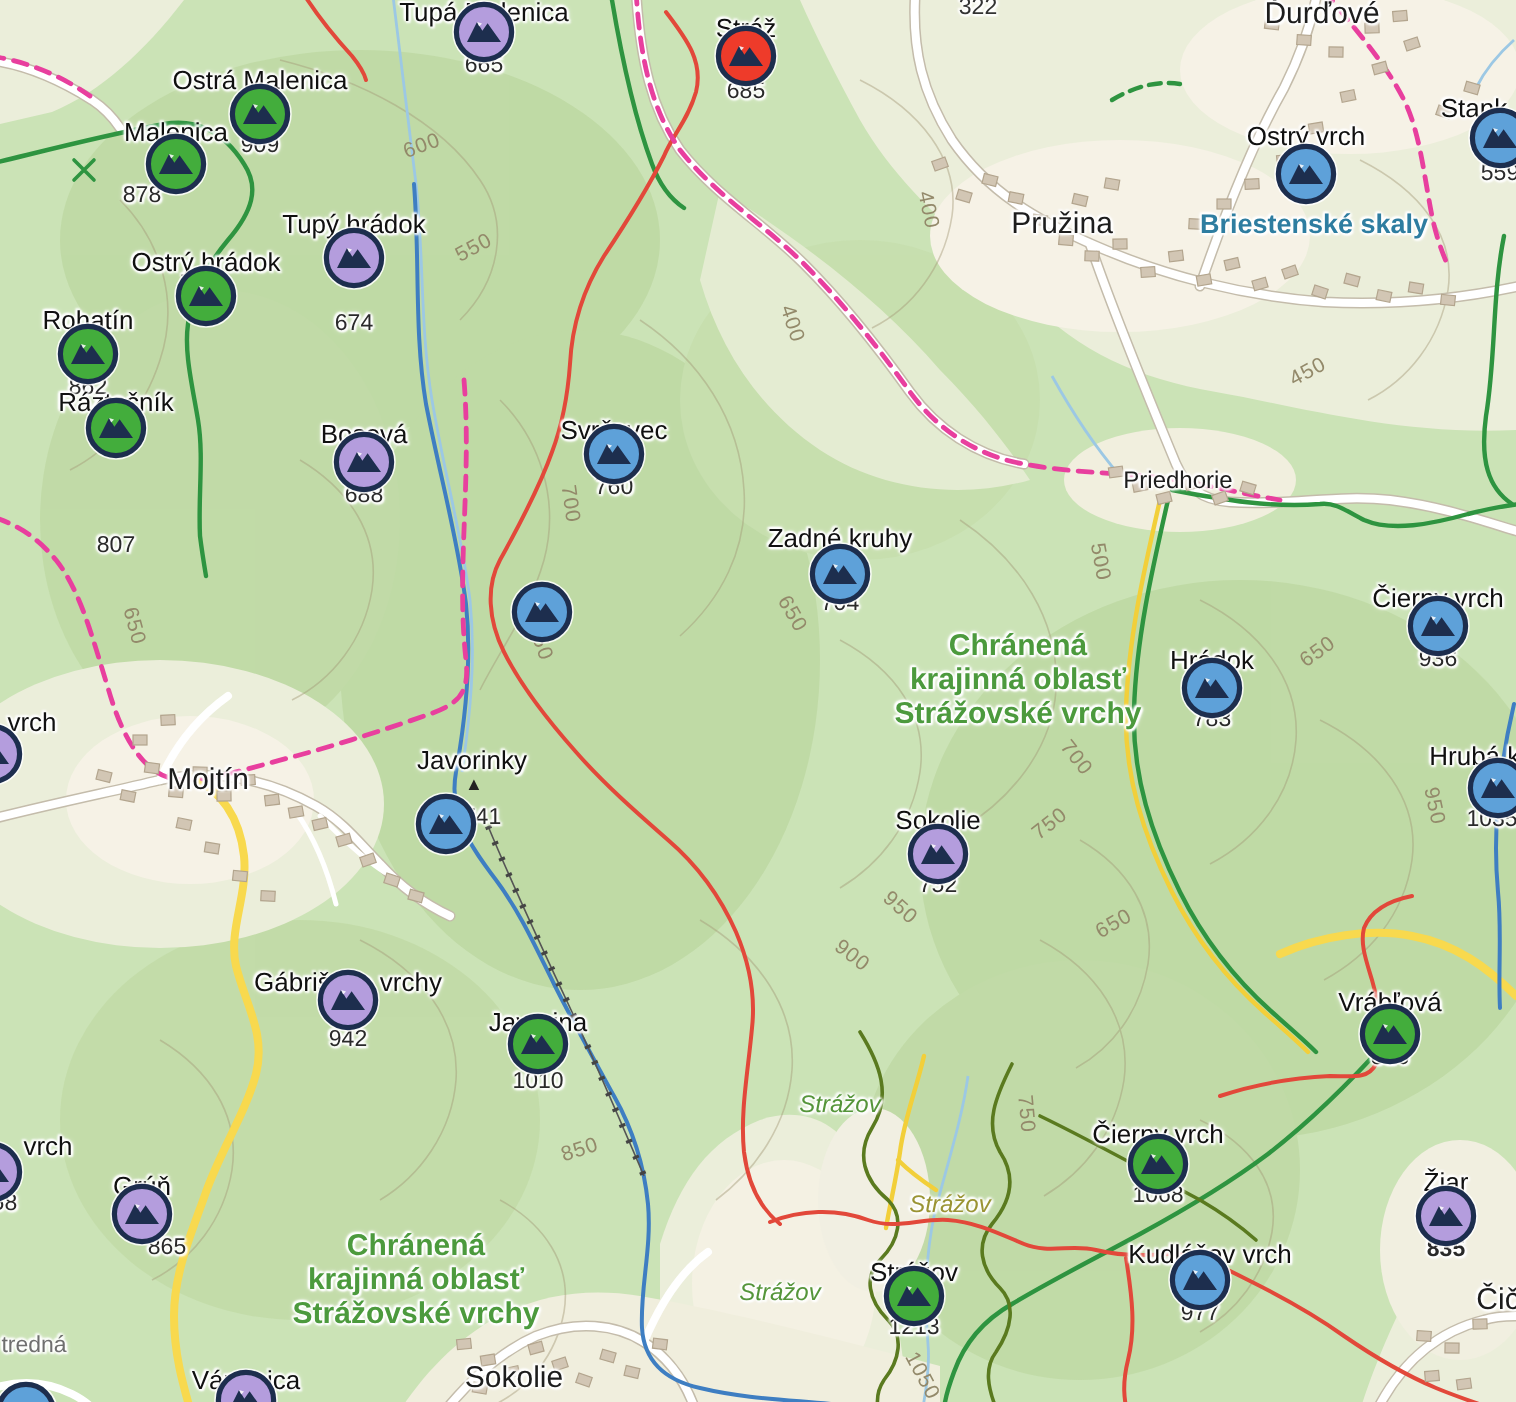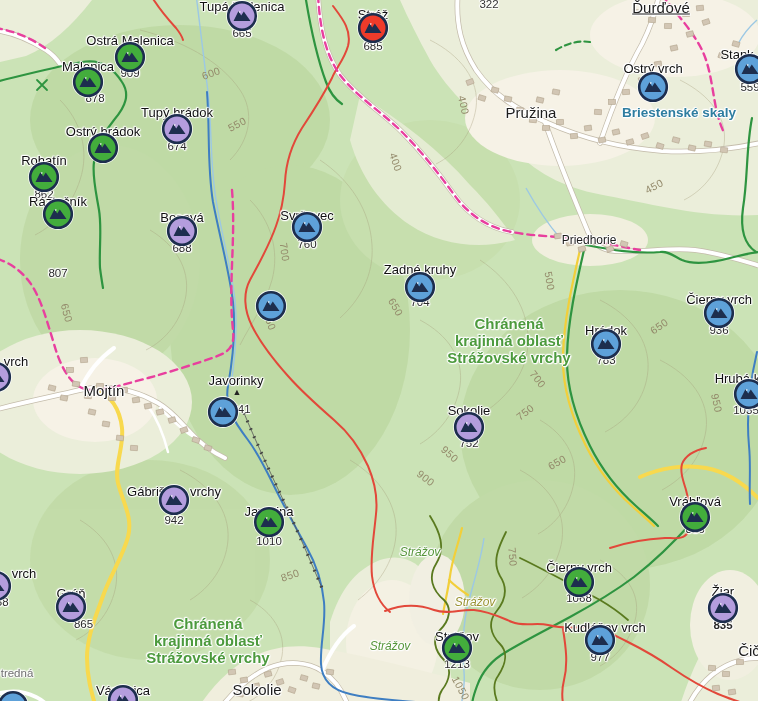--- a/index.html
+++ b/index.html
@@ -239,37 +239,37 @@
         <rect x="326.5" y="669.5" width="7" height="5" fill="#d2c6b4" stroke="#b3a58e" stroke-width="0.6" transform="rotate(7 330 672)"></rect>
         <rect x="708.5" y="665.5" width="7" height="5" fill="#d2c6b4" stroke="#b3a58e" stroke-width="0.6" transform="rotate(4 712 668)"></rect>
         <rect x="722.5" y="671.5" width="7" height="5" fill="#d2c6b4" stroke="#b3a58e" stroke-width="0.6" transform="rotate(1 726 674)"></rect>
         <rect x="736.5" y="659.5" width="7" height="5" fill="#d2c6b4" stroke="#b3a58e" stroke-width="0.6" transform="rotate(-2 740 662)"></rect>
         <rect x="712.5" y="685.5" width="7" height="5" fill="#d2c6b4" stroke="#b3a58e" stroke-width="0.6" transform="rotate(-5 716 688)"></rect>
         <rect x="728.5" y="689.5" width="7" height="5" fill="#d2c6b4" stroke="#b3a58e" stroke-width="0.6" transform="rotate(-8 732 692)"></rect>
       </g>
   </svg>
 
   <div id="overlay">
-      <span class="lbl town halo" style="left: 661px; top: 7px; font-size: 15px; text-decoration: underline;">Ďurďové</span>
+      <span class="lbl town halo" style="left: 661px; top: 7px; font-size: 15px;">Ďurďové</span>
       <span class="lbl town halo" style="left: 531px; top: 112px; font-size: 15px;">Pružina</span>
       <span class="lbl town halo" style="left: 589px; top: 240px; font-size: 12px;">Priedhorie</span>
       <span class="lbl town halo" style="left: 104px; top: 390px; font-size: 15px;">Mojtín</span>
       <span class="lbl town halo" style="left: 257px; top: 689px; font-size: 15px;">Sokolie</span>
       <span class="lbl town halo" style="left: 749px; top: 650px; font-size: 15px;">Čič</span>
       <div class="lbl chko halo" style="left: 509px; top: 340px; color: rgb(76, 154, 61);">
         <div>Chránená</div>
         <div>krajinná oblasť</div>
         <div>Strážovské vrchy</div>
       </div>
       <div class="lbl chko halo" style="left: 208px; top: 640px; color: rgb(76, 154, 61);">
         <div>Chránená</div>
         <div>krajinná oblasť</div>
         <div>Strážovské vrchy</div>
       </div>
-      <span class="lbl rocklbl halo" style="left: 679px; top: 112px; color: rgb(46, 125, 160);">Briestenské skaly</span>
+      <span class="lbl rocklbl halo" style="left: 657px; top: 112px; color: rgb(46, 125, 160);">Briestenské skaly</span>
       <span class="lbl traillbl halo" style="left: 420px; top: 552px; color: rgb(85, 149, 58);">Strážov</span>
       <span class="lbl traillbl halo" style="left: 475px; top: 602px; color: rgb(154, 148, 52);">Strážov</span>
       <span class="lbl traillbl halo" style="left: 390px; top: 646px; color: rgb(85, 149, 58);">Strážov</span>
       <span class="lbl misclbl halo" style="left: 17px; top: 673px; color: rgb(111, 111, 111);">tredná</span>
       <span class="lbl misclbl halo" style="left: 489px; top: 4px; color: rgb(51, 51, 51);">322</span>
       <span class="lbl contour" style="left: 211px; top: 73px; transform: translate(-50%, -50%) rotate(-20deg);">600</span>
       <span class="lbl contour" style="left: 237px; top: 124px; transform: translate(-50%, -50%) rotate(-28deg);">550</span>
       <span class="lbl contour" style="left: 464px; top: 105px; transform: translate(-50%, -50%) rotate(78deg);">400</span>
       <span class="lbl contour" style="left: 396px; top: 162px; transform: translate(-50%, -50%) rotate(72deg);">400</span>
       <span class="lbl contour" style="left: 654px; top: 186px; transform: translate(-50%, -50%) rotate(-28deg);">450</span>
@@ -309,21 +309,21 @@
         </svg></div>
       <span class="lbl pname halo" style="left: 130px; top: 40px;">Ostrá Malenica</span>
       <span class="lbl pelev halo" style="left: 130px; top: 73px;">909</span>
       <div class="peak" style="left: 130px; top: 57px;"><svg width="32" height="32" viewBox="0 0 32 32">
           <circle cx="16" cy="16" r="15.2" fill="none" stroke="rgba(255,255,255,.85)" stroke-width="1.4"></circle>
           <circle cx="16" cy="16" r="13.8" fill="#43ad3c" stroke="#1d2e4e" stroke-width="2.6"></circle>
           <path d="M7.5 21 L12.5 11 L15.2 15.4 L17.8 11.6 L24.5 21 Z" fill="#1d2e4e"></path>
           <path d="M12.5 11 L13.6 13.2 L15 11.8 Z" fill="#fff" opacity=".85"></path>
         </svg></div>
       <span class="lbl pname halo" style="left: 88px; top: 66px;">Malenica</span>
-      <span class="lbl pelev halo" style="left: 95px; top: 98px;">878</span>
+      <span class="lbl pelev halo" style="left: 71px; top: 98px;">878</span>
       <div class="peak" style="left: 88px; top: 82px;"><svg width="32" height="32" viewBox="0 0 32 32">
           <circle cx="16" cy="16" r="15.2" fill="none" stroke="rgba(255,255,255,.85)" stroke-width="1.4"></circle>
           <circle cx="16" cy="16" r="13.8" fill="#43ad3c" stroke="#1d2e4e" stroke-width="2.6"></circle>
           <path d="M7.5 21 L12.5 11 L15.2 15.4 L17.8 11.6 L24.5 21 Z" fill="#1d2e4e"></path>
           <path d="M12.5 11 L13.6 13.2 L15 11.8 Z" fill="#fff" opacity=".85"></path>
         </svg></div>
       <span class="lbl pname halo" style="left: 653px; top: 68px;">Ostrý vrch</span>
       <div class="peak" style="left: 653px; top: 87px;"><svg width="32" height="32" viewBox="0 0 32 32">
           <circle cx="16" cy="16" r="15.2" fill="none" stroke="rgba(255,255,255,.85)" stroke-width="1.4"></circle>
           <circle cx="16" cy="16" r="13.8" fill="#5ea1d9" stroke="#1d2e4e" stroke-width="2.6"></circle>
@@ -332,21 +332,21 @@
         </svg></div>
       <span class="lbl pname halo" style="left: 737px; top: 54px;">Stank</span>
       <span class="lbl pelev halo" style="left: 750px; top: 87px;">559</span>
       <div class="peak" style="left: 750px; top: 69px;"><svg width="32" height="32" viewBox="0 0 32 32">
           <circle cx="16" cy="16" r="15.2" fill="none" stroke="rgba(255,255,255,.85)" stroke-width="1.4"></circle>
           <circle cx="16" cy="16" r="13.8" fill="#5ea1d9" stroke="#1d2e4e" stroke-width="2.6"></circle>
           <path d="M7.5 21 L12.5 11 L15.2 15.4 L17.8 11.6 L24.5 21 Z" fill="#1d2e4e"></path>
           <path d="M12.5 11 L13.6 13.2 L15 11.8 Z" fill="#fff" opacity=".85"></path>
         </svg></div>
       <span class="lbl pname halo" style="left: 177px; top: 112px;">Tupý hrádok</span>
-      <span class="lbl pelev halo" style="left: 177px; top: 146px; text-align: right;">674</span>
+      <span class="lbl pelev halo" style="left: 177px; top: 162px; text-align: right;">674</span>
       <div class="peak" style="left: 177px; top: 129px;"><svg width="32" height="32" viewBox="0 0 32 32">
           <circle cx="16" cy="16" r="15.2" fill="none" stroke="rgba(255,255,255,.85)" stroke-width="1.4"></circle>
           <circle cx="16" cy="16" r="13.8" fill="#b49ddd" stroke="#1d2e4e" stroke-width="2.6"></circle>
           <path d="M7.5 21 L12.5 11 L15.2 15.4 L17.8 11.6 L24.5 21 Z" fill="#1d2e4e"></path>
           <path d="M12.5 11 L13.6 13.2 L15 11.8 Z" fill="#fff" opacity=".85"></path>
         </svg></div>
       <span class="lbl pname halo" style="left: 103px; top: 131px;">Ostrý hrádok</span>
       <span class="lbl pelev halo" style="left: 103px; top: 148px;">831</span>
       <div class="peak" style="left: 103px; top: 148px;"><svg width="32" height="32" viewBox="0 0 32 32">
           <circle cx="16" cy="16" r="15.2" fill="none" stroke="rgba(255,255,255,.85)" stroke-width="1.4"></circle>

